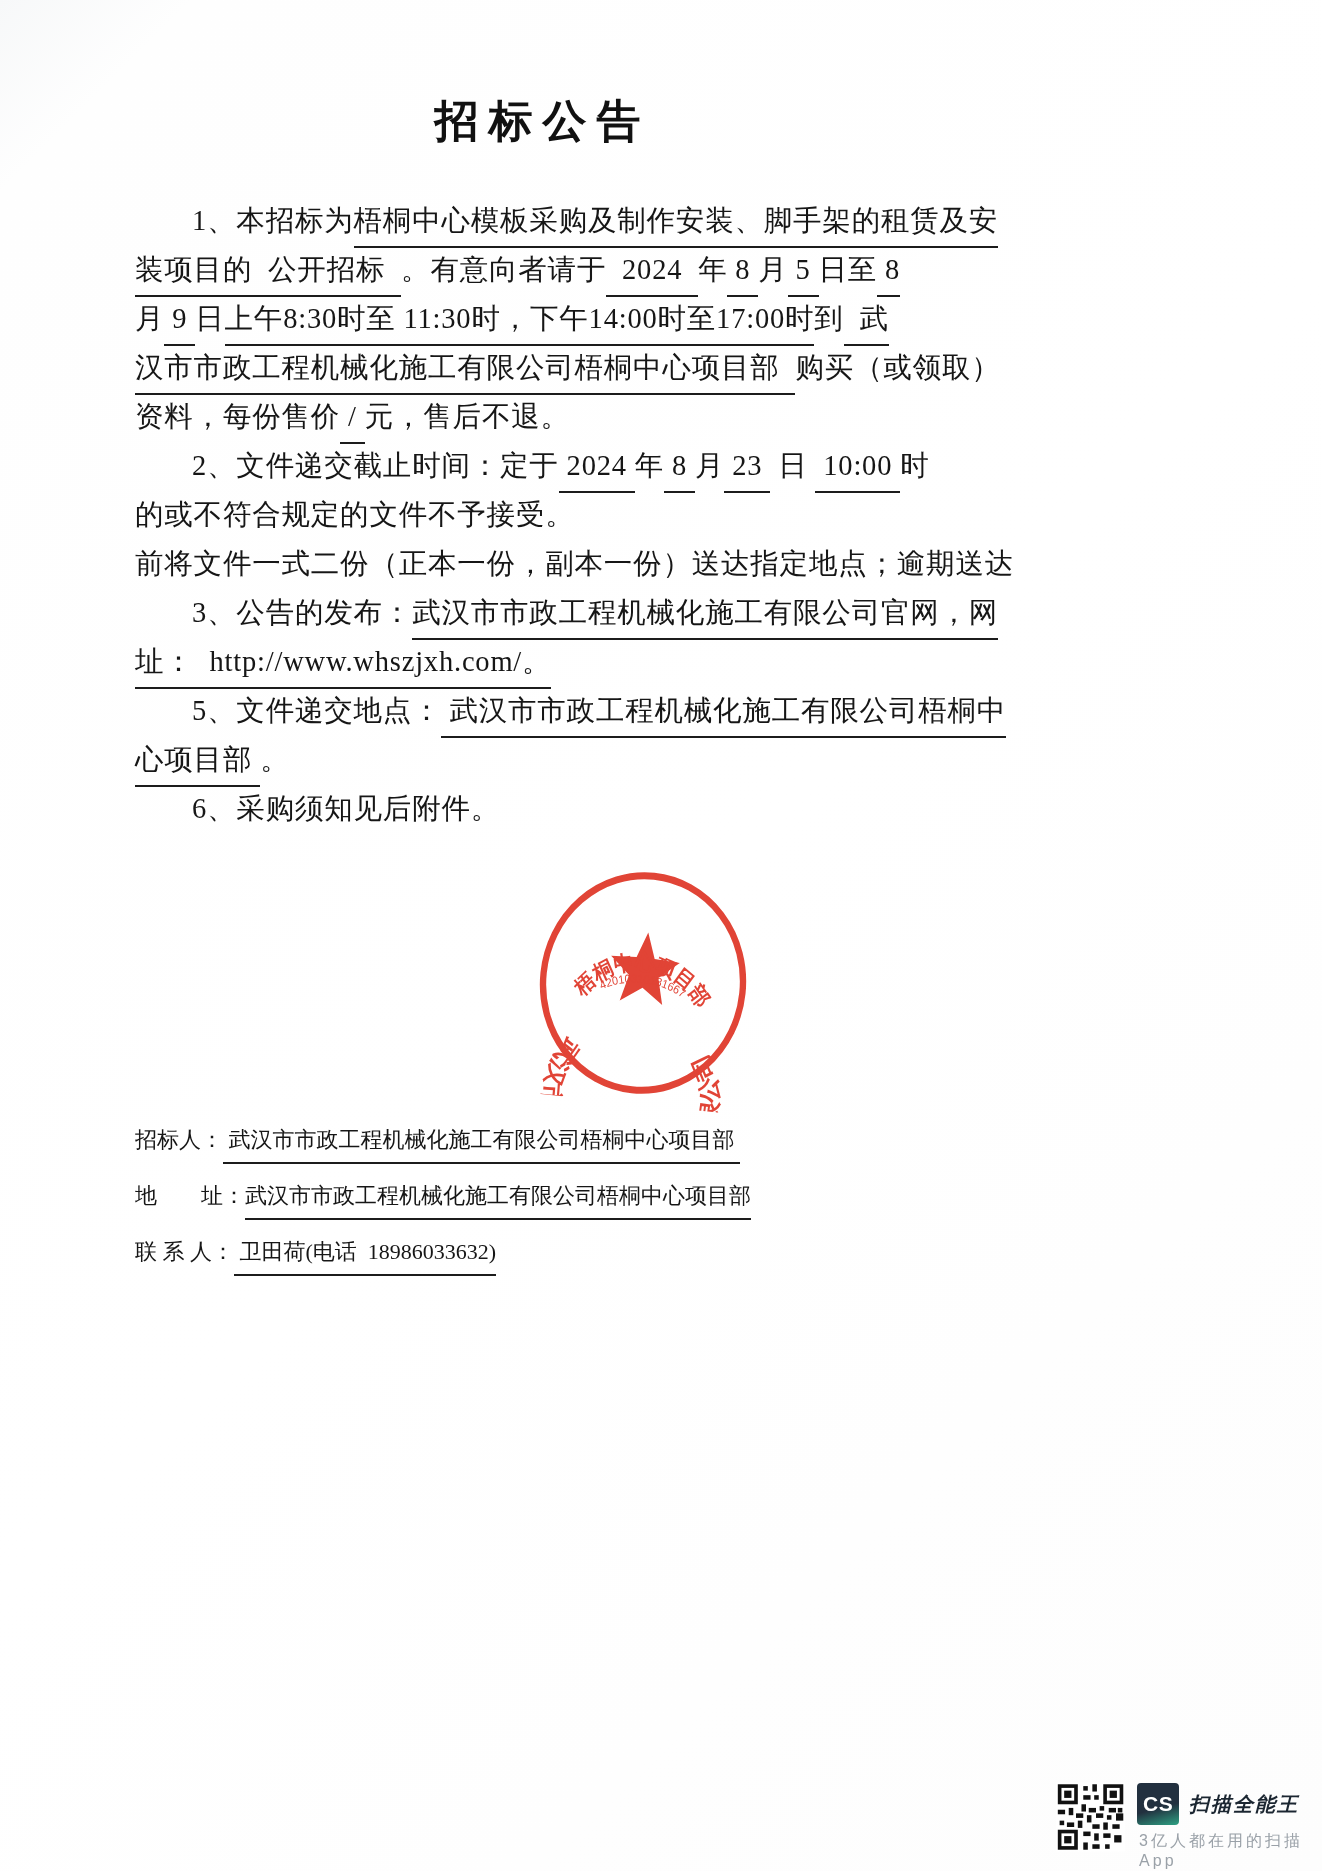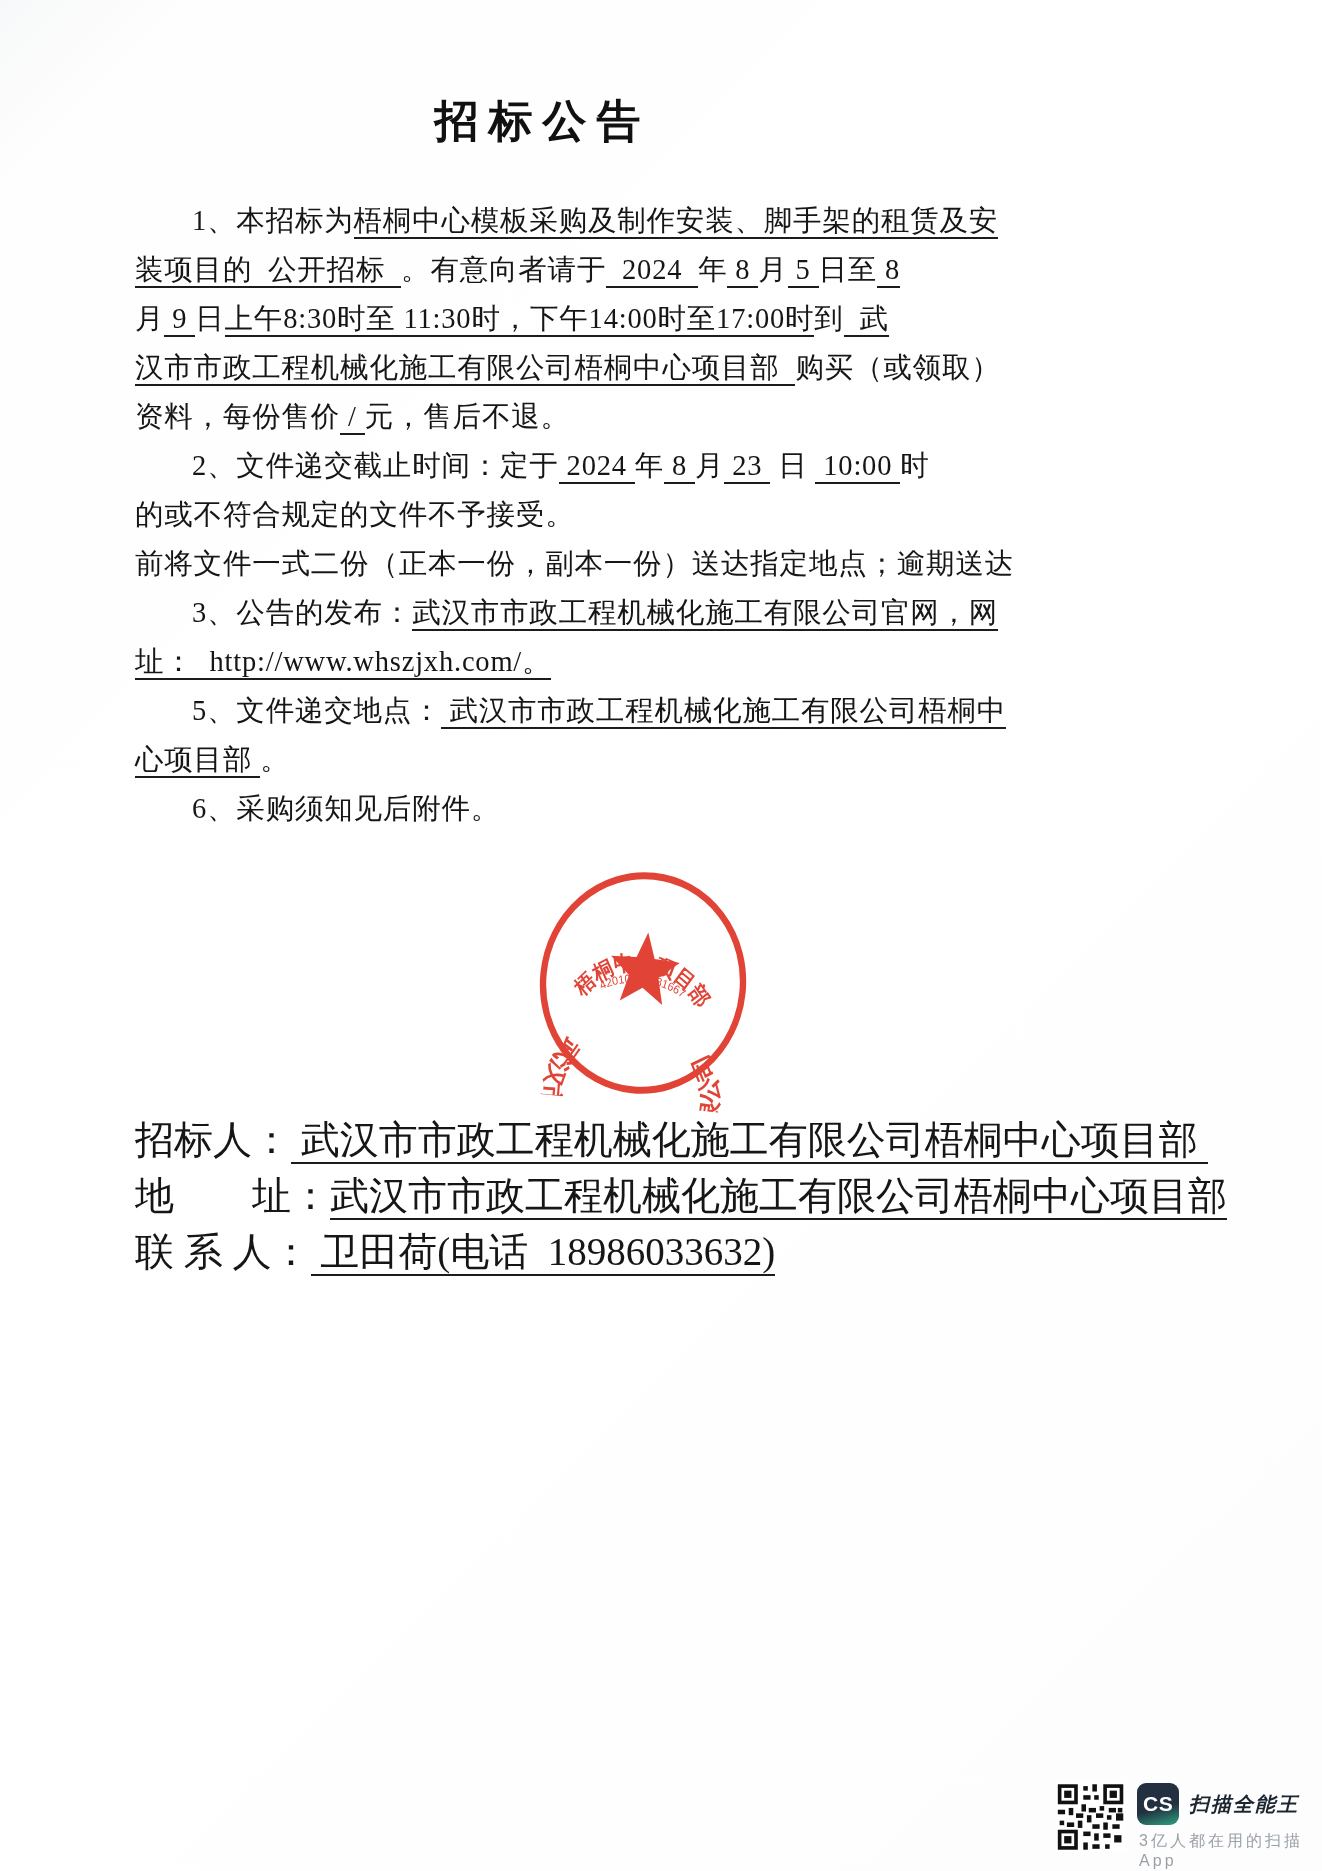--- a/index.html
+++ b/index.html
@@ -21,44 +21,44 @@
   }
   .doc-body{
     position:absolute;left:135px;top:196px;width:830px;
   }
   .line{
     height:49px;line-height:49px;font-size:28.5px;letter-spacing:0.8px;
     white-space:nowrap;color:#161616;
   }
   .line span{white-space:pre;}
   .line.indent{padding-left:57px;}
-  .ul{border-bottom:2.5px solid #1c1c1c;padding-bottom:1px;}
+  .ul{border-bottom:2.5px solid #1c1c1c;padding-bottom:10px;}
   .footer-fields{
     position:absolute;left:135px;top:1112px;width:830px;
   }
   .ffield{
-    height:56px;line-height:56px;font-size:39px;white-space:nowrap;color:#161616;
+    height:56px;line-height:56px;font-size:22px;white-space:nowrap;color:#161616;
   }
   .ffield .flabel{white-space:pre;}
   .ffield .ul{white-space:pre;}
   .stamp{
     position:absolute;left:534px;top:862px;width:218px;height:242px;
     transform:rotate(6deg);
     opacity:0.88;
     mix-blend-mode:multiply;
     z-index:3;
   }
   .scan-footer{
     position:absolute;left:1056px;top:1779px;display:flex;gap:12px;align-items:flex-start;
   }
   .qr{width:76px;height:76px;}
   .scan-brand{display:flex;flex-direction:column;gap:6px;padding-top:4px;}
   .scan-brand-row{display:flex;align-items:center;gap:10px;}
   .cs-logo{
-    width:42px;height:42px;border-radius:9px;
+    width:42px;height:42px;border-radius:4px;
     background:linear-gradient(165deg,#22303f 0%,#22303f 58%,#2ea183 100%);
     color:#fff;font-family:"Liberation Sans","DejaVu Sans",sans-serif;
     font-weight:bold;font-size:21px;display:flex;align-items:center;justify-content:center;
     letter-spacing:0.5px;
   }
   .scan-name{
     font-family:"Liberation Sans","DejaVu Sans",sans-serif;
     font-size:20px;font-weight:bold;color:#1b2631;letter-spacing:2px;font-style:italic;
   }
   .scan-tagline{

